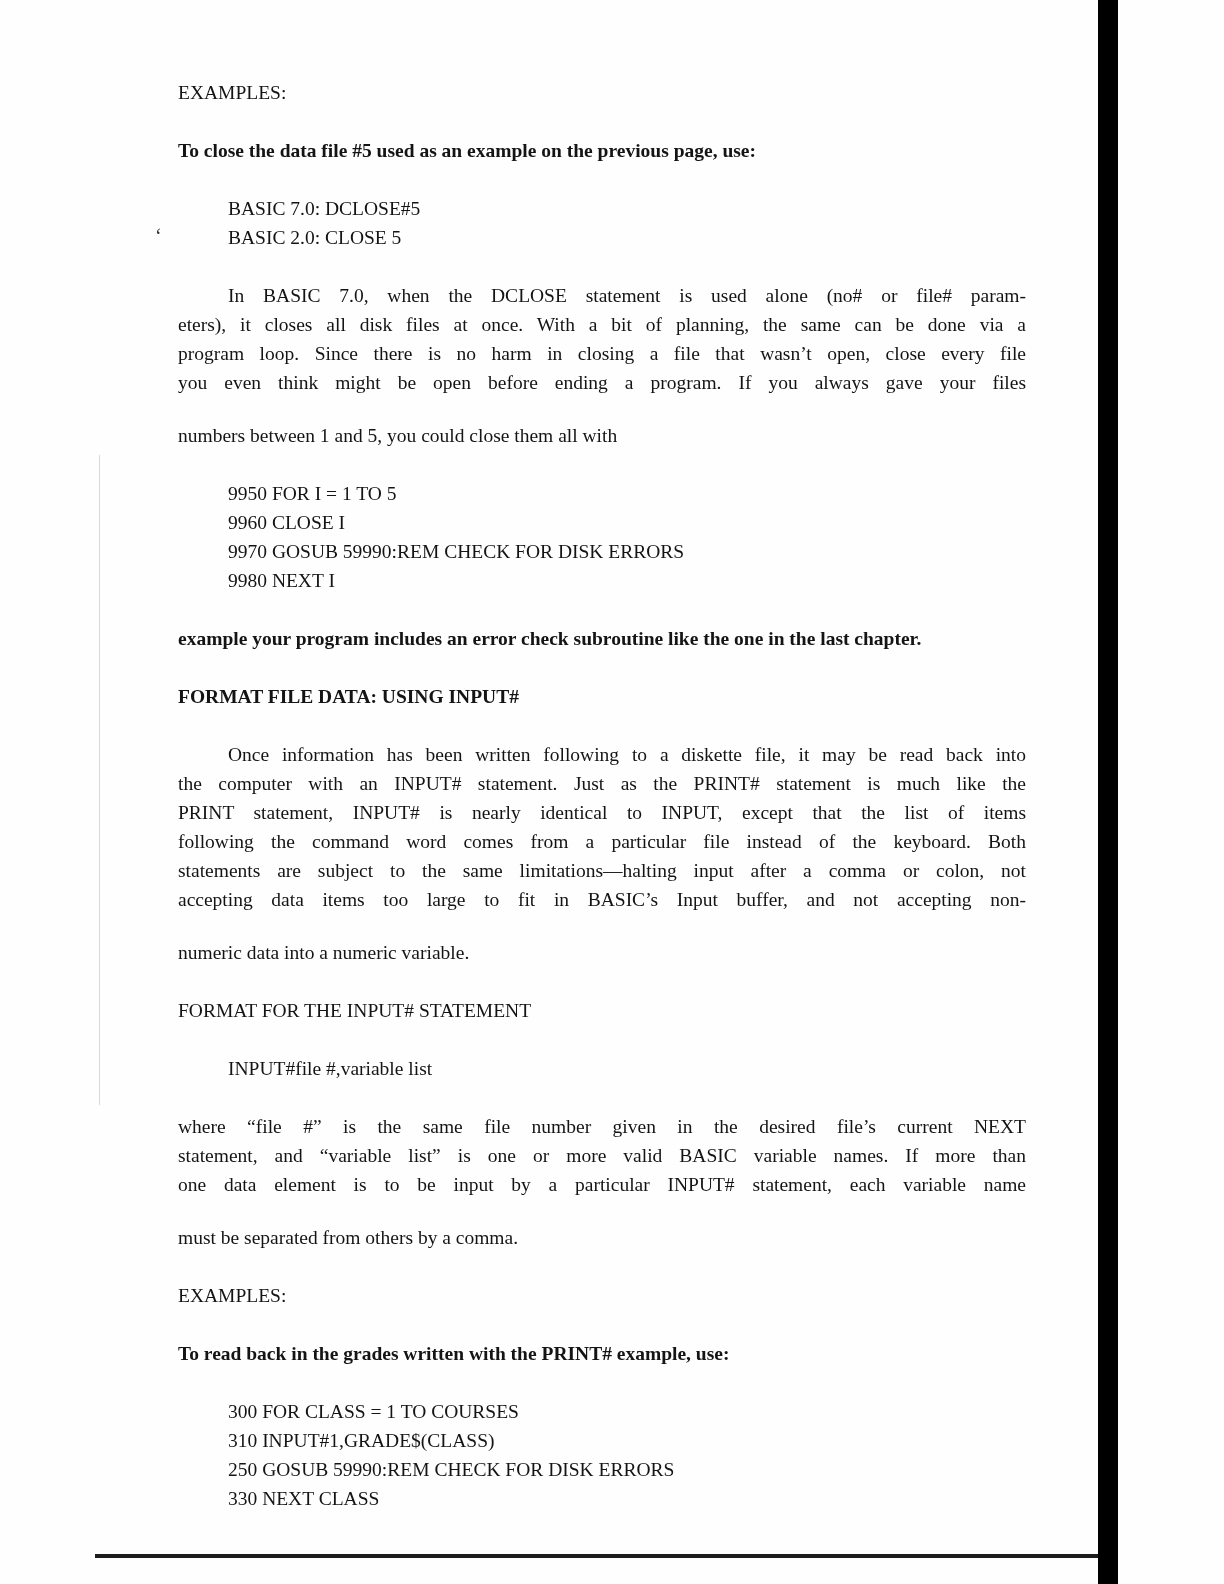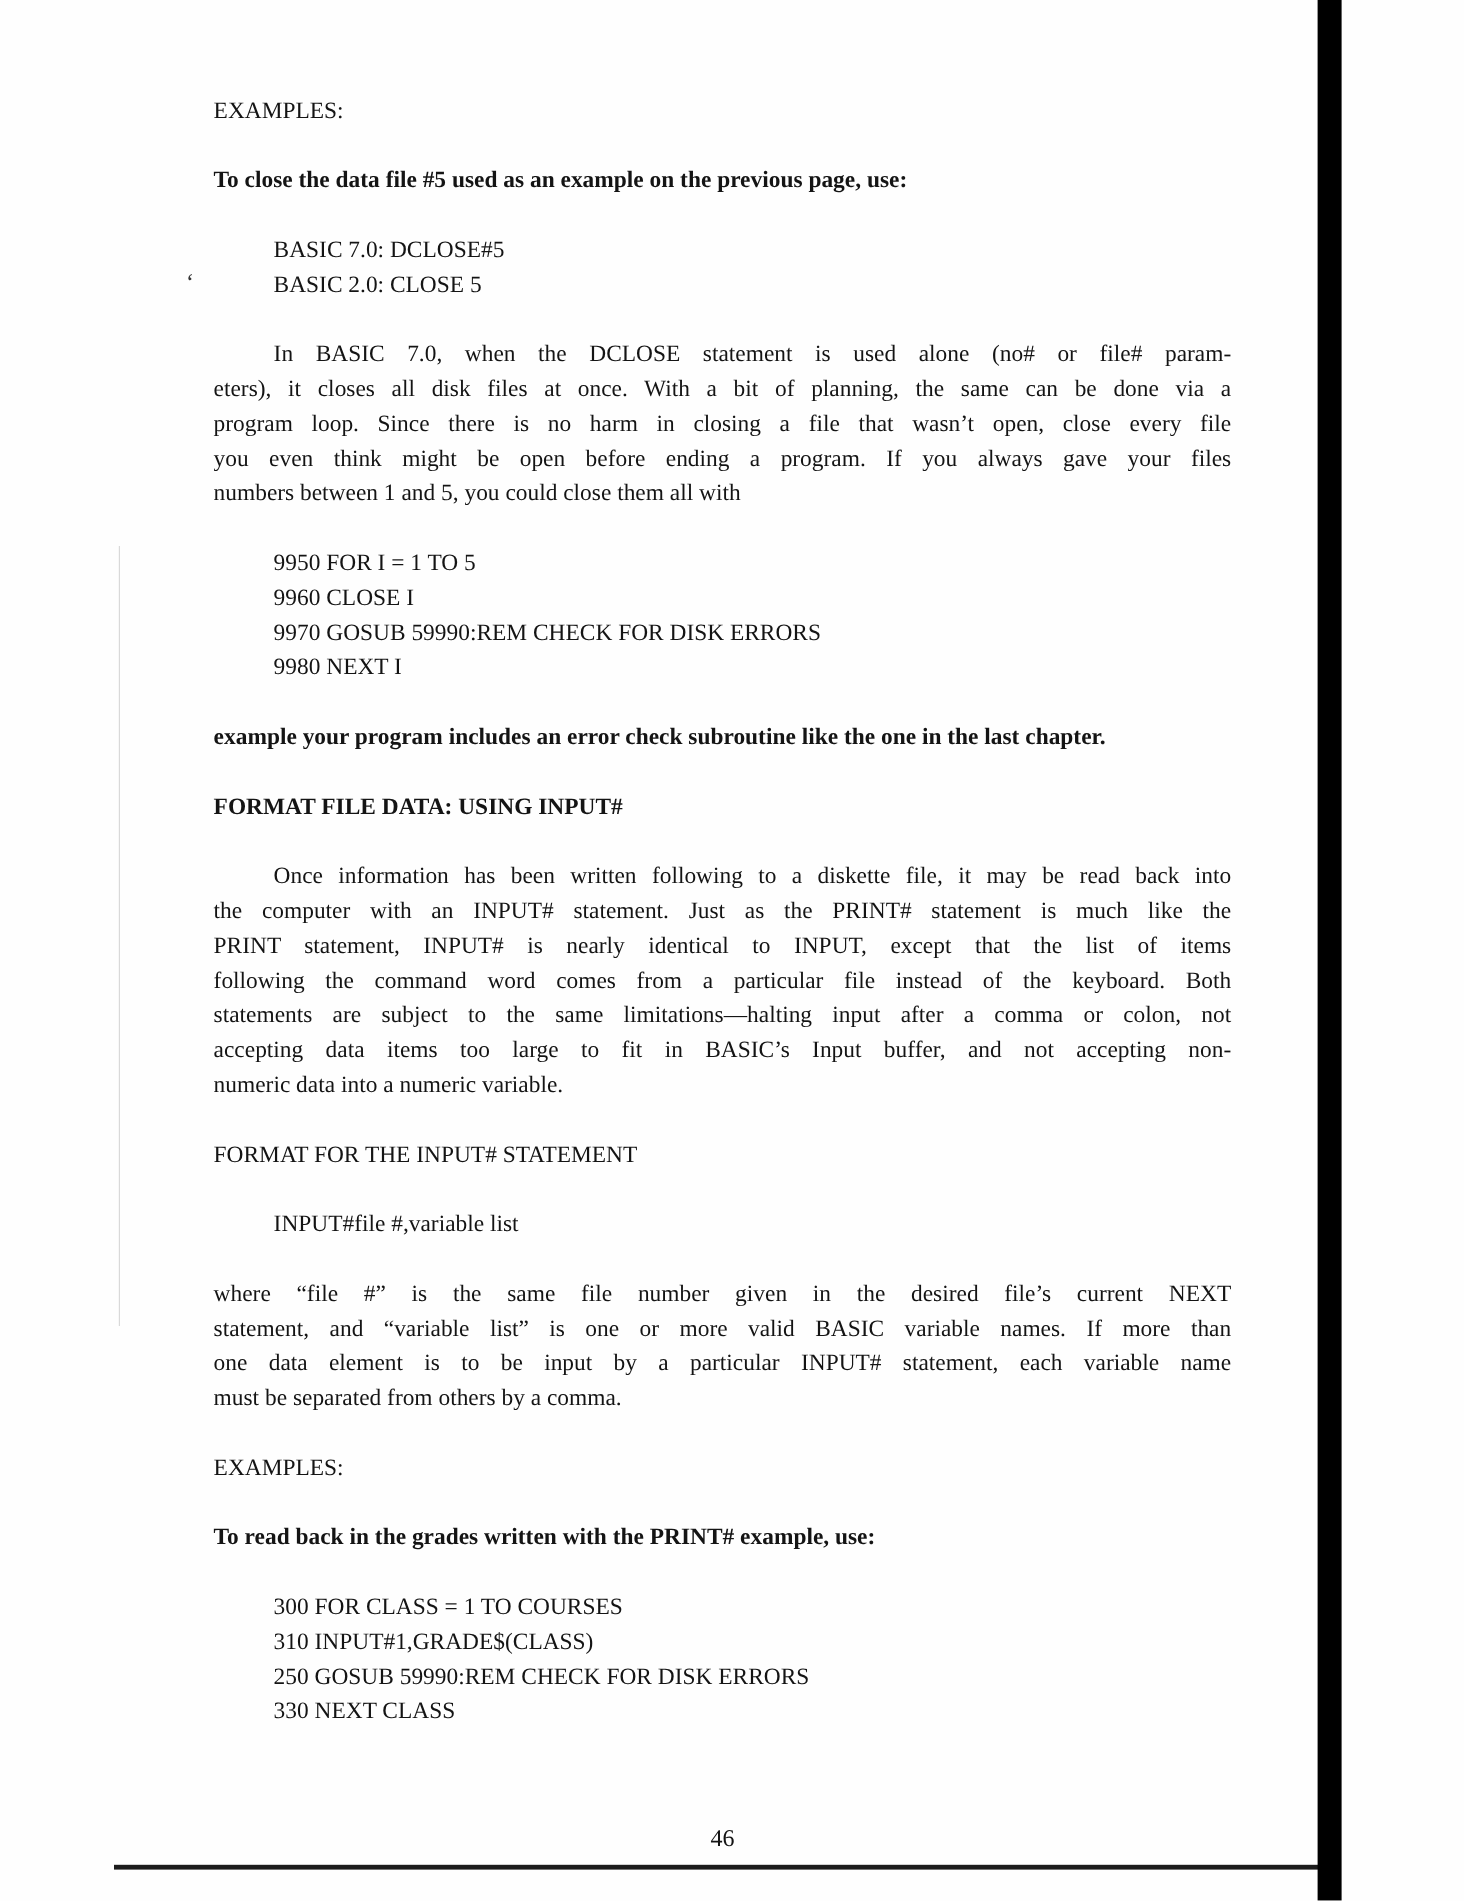--- a/index.html
+++ b/index.html
@@ -17,21 +17,21 @@
     left: 178px;
     top: 78px;
     width: 848px;
     font-size: 19.5px;
     line-height: 29px;
   }
   .blk { margin: 0 0 29px 0; }
   .h { font-weight: normal; }
   .h.bold { font-weight: bold; }
   .para div { text-align: justify; text-align-last: justify; }
-  .para div:last-child { text-align-last: left; }
+  .para div:last-child { text-align-last: left; margin-top: 24px; }
   .indent-first div:first-child { text-indent: 50px; }
   .code { margin-left: 50px; }
   .single { margin-top: 0; font-weight: bold; }
   .page-number {
     margin-top: 77px;
     text-align: center;
     font-size: 20px;
   }
   .right-bar {
     position: absolute;

